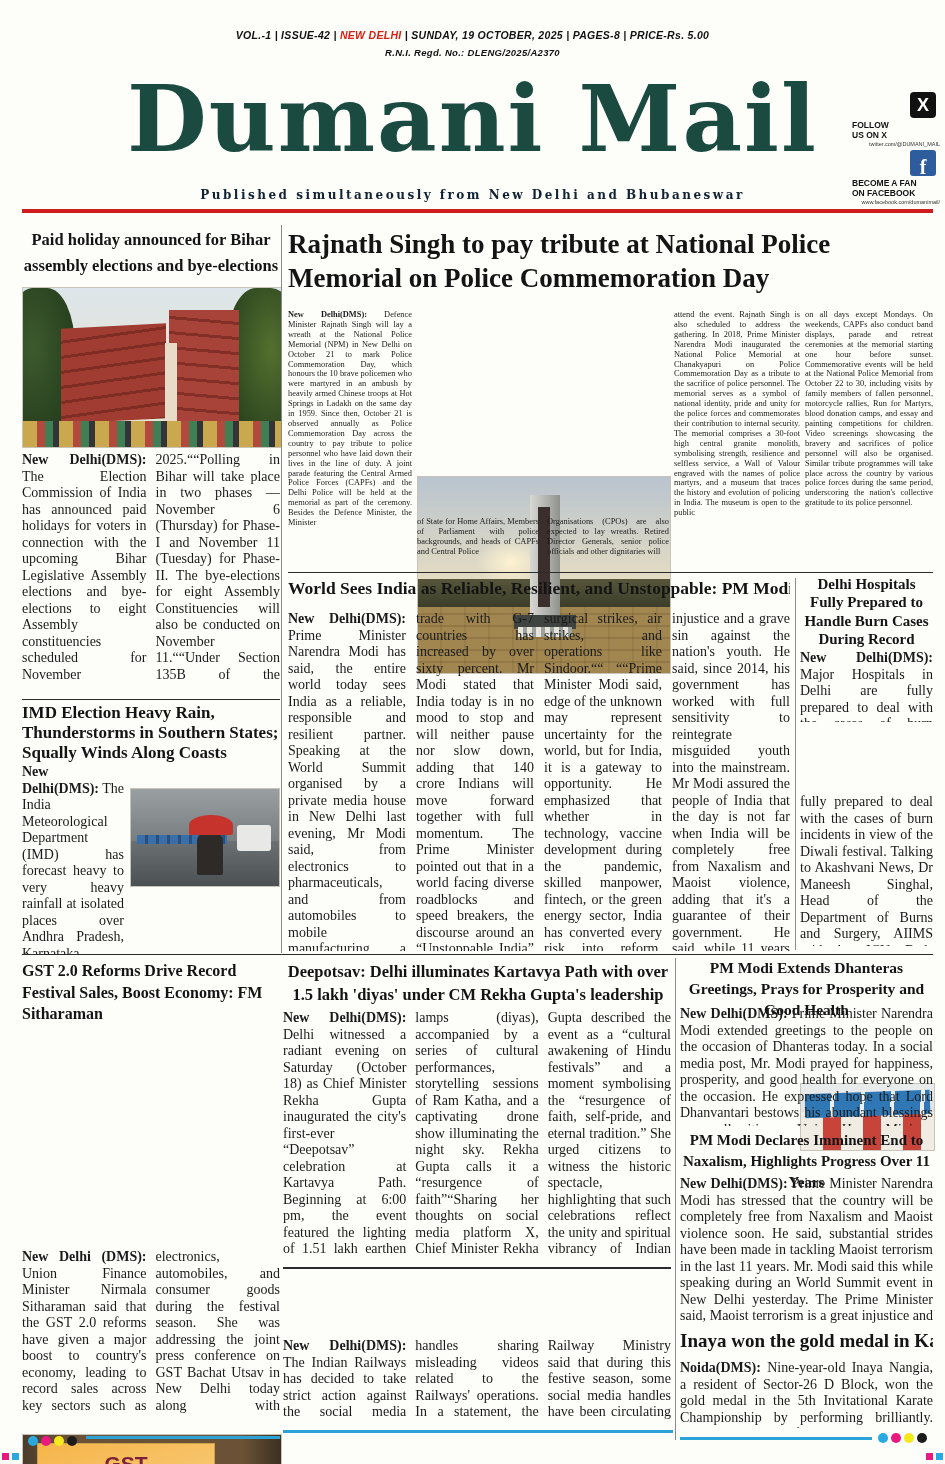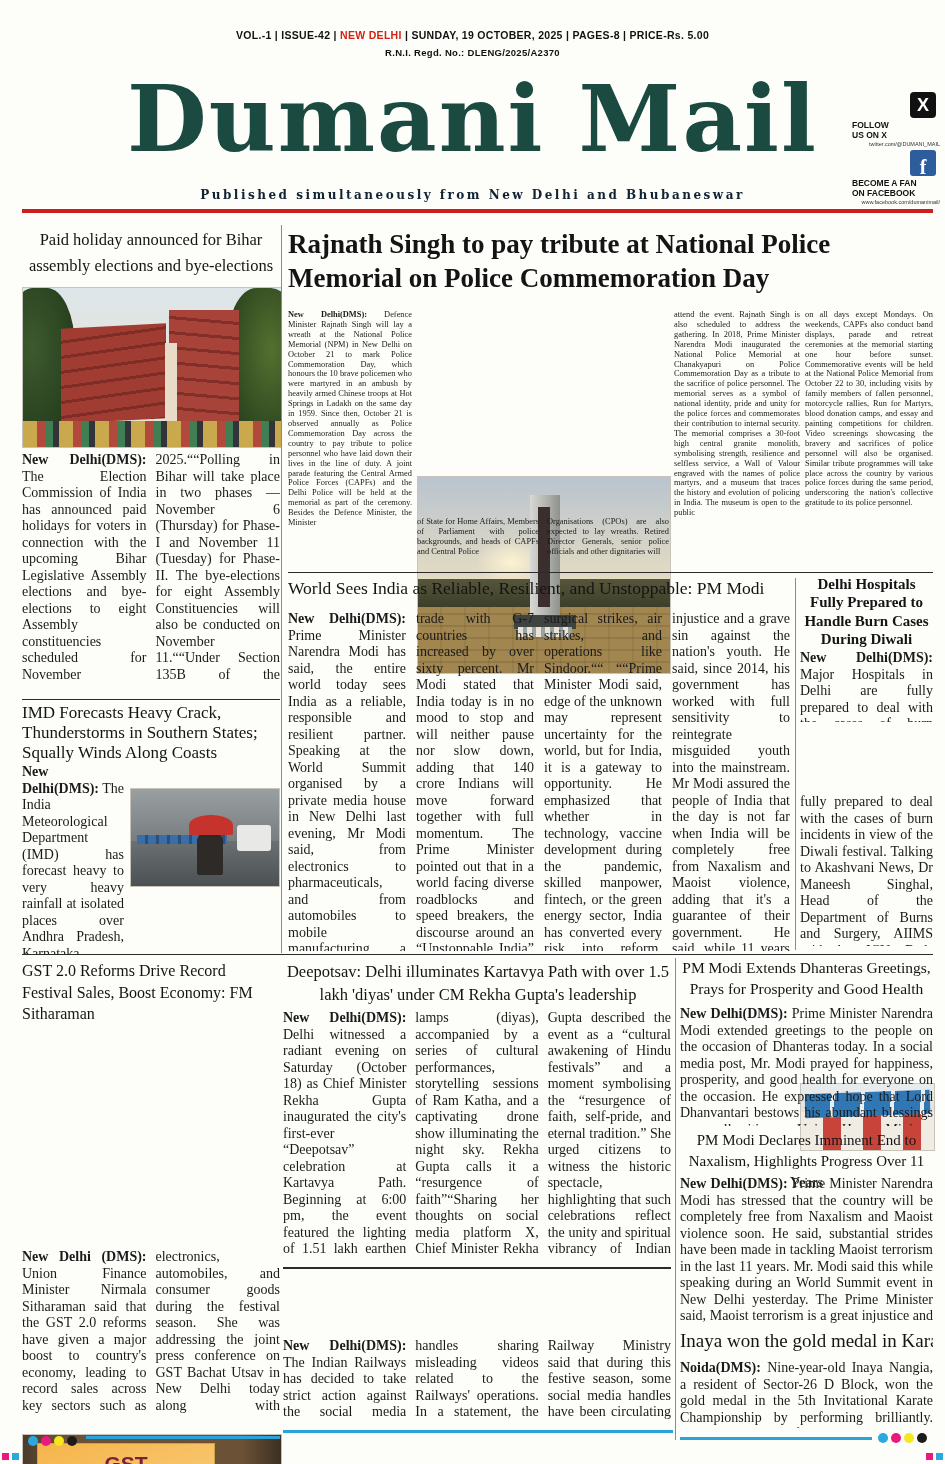--- a/index.html
+++ b/index.html
@@ -1,30 +1,30 @@
 <!DOCTYPE html>
 <html><head>
 <meta charset="utf-8">
 <style>
   html,body{margin:0;padding:0;background:#fff;}
   .page{position:relative;width:945px;height:1464px;background:#fdfdfa;overflow:hidden;
         font-family:"Liberation Serif",serif;color:#1a1a1a;}
   .abs{position:absolute;}
   .tbar{font-family:"Liberation Sans",sans-serif;font-weight:bold;font-size:10.5px;
-        letter-spacing:.3px;text-align:center;width:100%;color:#111;}
+        letter-spacing:.3px;text-align:center;width:100%;color:#111;font-style:italic;}
   .red{color:#d42015;}
   .masthead{font-family:"DejaVu Serif",serif;font-weight:bold;font-size:92px;line-height:1;
         color:#1a4a40;text-align:center;width:911px;left:17px;letter-spacing:2px;}
   .tagline{font-family:"DejaVu Serif",serif;font-weight:bold;font-size:12px;letter-spacing:2.5px;
         text-align:center;width:911px;left:17px;color:#123;}
   .rule{background:#2b2b2b;}
   .redrule{background:#cf1d1d;}
   .bluerule{background:#2ba3d8;}
   .vline{background:#8a8a8a;width:1px;}
-  .hl{font-family:"Liberation Serif",serif;color:#141414;}
+  .hl{font-family:"Liberation Serif",serif;color:#141414;font-weight:bold;}
   .body-txt{font-size:14px;line-height:1.18;text-align:justify;overflow:hidden;}
   .dl{font-weight:bold;}
   .cols2{column-count:2;column-gap:9px;}
   .cols3{column-count:3;column-gap:9px;}
   .nowrap{white-space:nowrap;overflow:hidden;}
   .photo{overflow:hidden;position:relative;border:1px solid #c9c4ba;}
   .dot{width:10px;height:10px;border-radius:50%;display:inline-block;margin-right:3px;}
   .soc-label{font-family:"Liberation Sans",sans-serif;font-weight:bold;font-size:8.5px;
         line-height:1.15;text-align:left;color:#111;}
   .soc-handle{font-family:"Liberation Sans",sans-serif;font-size:5.5px;color:#333;text-align:right;}
@@ -74,21 +74,21 @@
     <div class="abs" style="right:42px;top:22px;width:70px;height:112px;background:repeating-linear-gradient(185deg,#a8433a 0 12px,#832f27 12px 15px);"></div>
     <div class="abs" style="left:142px;top:55px;width:12px;height:80px;background:#e8dcc8;"></div>
     <div class="abs" style="left:0;bottom:0;width:100%;height:26px;background:repeating-linear-gradient(90deg,#caa94e 0 14px,#b3483c 14px 22px,#3f7f53 22px 30px,#32343a 30px 36px);"></div>
   </div>
   <div class="abs body-txt cols2" style="top:452px;left:22px;width:258px;height:244px;">
     <span class="dl">New Delhi(DMS):</span> <span>The Election Commission of India has announced paid holidays for voters in connection with the upcoming Bihar Legislative Assembly elections and bye-elections to eight Assembly constituencies scheduled for November 2025.““Polling in Bihar will take place in two phases — November 6 (Thursday) for Phase-I and November 11 (Tuesday) for Phase-II. The bye-elections for eight Assembly Constituencies will also be conducted on November 11.““Under Section 135B of the Representation of the People Act, 1951, all persons employed in any business, trade, industrial undertaking or other establishment, and who are entitled to vote in the concerned constituency, are required to be granted a paid holiday on the day of polling.““The Commission has reiterated that no deduction of wages shall be made on account of such a holiday. Any employer found violating these provisions may be liable to a penalty. This entitlement extends to casual and daily wage workers as well.““In addition, the Election Commission clarified that even voters who are employed outside their constituency but are registered in an area going to the polls are also eligible for a paid holiday to enable them to cast their vote.““The Commission has directed all State and Union Territory governments to issue necessary instructions to ensure strict compliance with these provisions and to facilitate free and fair voting.</span>
   </div>
 
   <div class="abs rule" style="top:699px;left:22px;width:258px;height:1px;"></div>
 
-  <div class="abs hl" style="top:703px;left:22px;width:258px;font-size:17px;line-height:1.18;">IMD Forecasts Heavy Crack, Thunderstorms in Southern States; Squally Winds Along Coasts</div>
+  <div class="abs hl" style="top:703px;left:22px;width:258px;font-size:17px;line-height:1.18;">IMD Election Heavy Rain, Thunderstorms in Southern States; Squally Winds Along Coasts</div>
   <div class="abs" style="top:764px;left:22px;width:258px;height:190px;">
     <div class="photo" style="float:right;width:148px;height:97px;margin:24px 0 3px 6px;">
       <div class="abs" style="inset:0;background:linear-gradient(#9aa0a2,#74797c 60%,#565b5e);"></div>
       <div class="abs" style="left:0;bottom:0;width:100%;height:45px;background:linear-gradient(#6b7072,#4b5052);"></div>
       <div class="abs" style="left:6px;top:46px;width:90px;height:9px;background:repeating-linear-gradient(90deg,#3a6ea8 0 8px,#2a4f7d 8px 11px);"></div>
       <div class="abs" style="right:8px;top:36px;width:34px;height:26px;background:#e8e8e6;border-radius:3px;"></div>
       <div class="abs" style="left:66px;top:44px;width:26px;height:42px;background:#2e2a28;border-radius:8px 8px 2px 2px;"></div>
       <div class="abs" style="left:58px;top:26px;width:44px;height:20px;background:#c6332c;border-radius:50% 50% 8% 8%;"></div>
     </div>
     <div class="body-txt" style="height:190px;">
@@ -122,21 +122,21 @@
   <div class="abs hl nowrap" style="top:578px;left:288px;width:502px;font-size:17.5px;">World Sees India as Reliable, Resilient, and Unstoppable: PM Modi</div>
   <div class="abs body-txt" style="top:611px;left:288px;width:118px;height:340px;">
     <span class="dl">New Delhi(DMS):</span> <span>Prime Minister Narendra Modi has said, the entire world today sees India as a reliable, responsible and resilient partner. Speaking at the World Summit organised by a private media house in New Delhi last evening, Mr Modi said, from electronics to pharmaceuticals, and from automobiles to mobile manufacturing, a wave of investment is flowing into India. He emphasized that these investments are helping India become a nerve centre of the global supply chain. He asserted that India's growth today is shaping global opportunities. He cited the recent EFTA Trade Agreement as an example, under which European nations have committed investments worth 100 billion dollars in India. He said, this will lead to large-scale job creation.  Referring to the recent visit of UK Prime Minister Keir Starmer, who arrived with the largest-ever business delegation, Prime Minister Modi remarked that this reflects the scale of opportunities the world sees in India. He highlighted that India's</span>
   </div>
   <div class="abs body-txt" style="top:611px;left:416px;width:118px;height:340px;">trade with G-7 countries has increased by over sixty percent.  Mr Modi stated that India today is in no mood to stop and will neither pause nor slow down, adding that 140 crore Indians will move forward together with full momentum. The Prime Minister pointed out that in a world facing diverse roadblocks and speed breakers, the discourse around an “Unstoppable India” is both natural and timely. The Prime Minister asserted that over the past eleven years, India has shattered every doubt and overcome every challenge. He highlighted that India has transitioned from being part of the “Fragile Five” to becoming one of the top five global economies.  He said, inflation is now below two percent, while the growth rate exceeds seven percent. He asserted that from chips to ships, the confidence of a self-reliant India is evident across all sectors.  He emphasized that India no longer remains silent after terrorist attacks, instead, it responds decisively through</div>
   <div class="abs body-txt" style="top:611px;left:544px;width:118px;height:340px;">surgical strikes, air strikes, and operations like Sindoor.““ ““Prime Minister Modi said, edge of the unknown may represent uncertainty for the world, but for India, it is a gateway to opportunity. He emphasized that whether in technology, vaccine development during the pandemic, skilled manpower, fintech, or the green energy sector, India has converted every risk into reform, every reform into resilience, and every resilience into revolution. He highlighted that over the past eleven years, his government has focused on democratizing both policy and process, an important factor behind the rise of an unstoppable India. The Prime Minister said, in 2014, more than half of India's population did not have a bank account. He said, today, every village in India has at least one banking touch point, noting over 50 crore Jan Dhan accounts opened in past decade.  Prime Minister Modi highlighted the substantial strides the country has made in tackling Maoist terrorism. He said, Maoist terrorism is a great</div>
   <div class="abs body-txt" style="top:611px;left:672px;width:118px;height:340px;">injustice and a grave sin against the nation's youth. He said, since 2014, his government has worked with full sensitivity to reintegrate misguided youth into the mainstream. Mr Modi assured the people of India that the day is not far when India will be completely free from Naxalism and Maoist violence, adding that it's a guarantee of their government.  He said, while 11 years ago, over 125 districts were affected by Maoist violence, today that number has reduced to just 11 districts. Of these, only three remain highly Naxal-affected. He stated that over the past decade, thousands of Naxalites have surrendered, abandoning the path of violence, including 303 in the last 75 hours alone, many of them carrying large bounties. The Prime Minister affirmed that these individuals are now returning to the mainstream of development and openly acknowledging that they were on the wrong path. He said, this Diwali, regions freed from Maoist terrorism will celebrate with renewed joy, lighting lamps of happiness.</div>
 
   <div class="abs vline" style="top:578px;left:795px;height:372px;"></div>
 
-  <div class="abs hl" style="top:575px;left:800px;width:133px;font-size:15px;font-weight:bold;line-height:1.22;text-align:center;">Delhi Hospitals Fully Prepared to Handle Burn Cases During Diwali</div>
+  <div class="abs hl" style="top:575px;left:800px;width:133px;font-size:15px;font-weight:bold;line-height:1.22;text-align:center;">Delhi Hospitals Fully Prepared to Handle Burn Cases During Record</div>
   <div class="abs body-txt" style="top:650px;left:800px;width:133px;height:72px;">
     <span class="dl">New Delhi(DMS):</span> <span>Major Hospitals in Delhi are fully prepared to deal with the cases of burn injuries during Diwali. The Burns and Plastic Surgery Unit of All India Narendra of Medical Sciences, New Delhi, is</span>
   </div>
   <div class="abs photo" style="top:724px;left:800px;width:133px;height:66px;">
     <div class="abs" style="inset:0;background:linear-gradient(#e9ecee,#d7d3cc);"></div>
     <div class="abs" style="left:0;bottom:0;width:100%;height:38px;background:repeating-linear-gradient(90deg,#f0ece4 0 22px,#c8443a 22px 40px);"></div>
     <div class="abs" style="left:4px;top:8px;width:125px;height:24px;background:repeating-linear-gradient(93deg,#2f78b5 0 26px,#e8eef2 26px 30px);transform:rotate(-2deg);"></div>
   </div>
   <div class="abs body-txt" style="top:794px;left:800px;width:133px;height:152px;">fully prepared to deal with the cases of burn incidents in view of the Diwali festival. Talking to Akashvani News, Dr Maneesh Singhal, Head of the Department of Burns and Surgery, AIIMS said that ICU, Beds and Operation Theatre have been kept ready and Doctors and nurses have been deployed for the management of burn cases. Dr Singhal appealed to the people to say no to firecrackers and celebrate the festival in a safe manner.</div>
 

